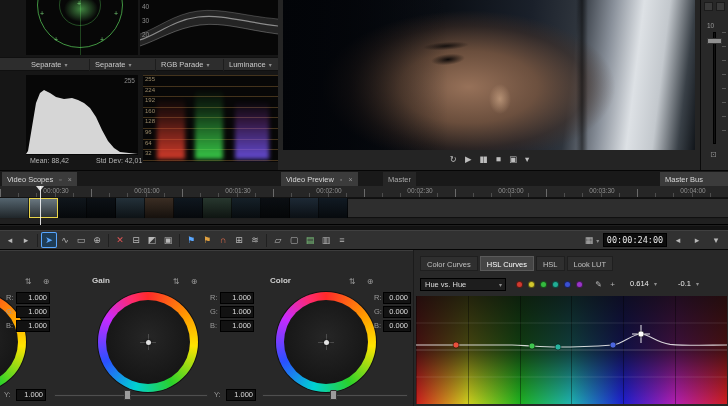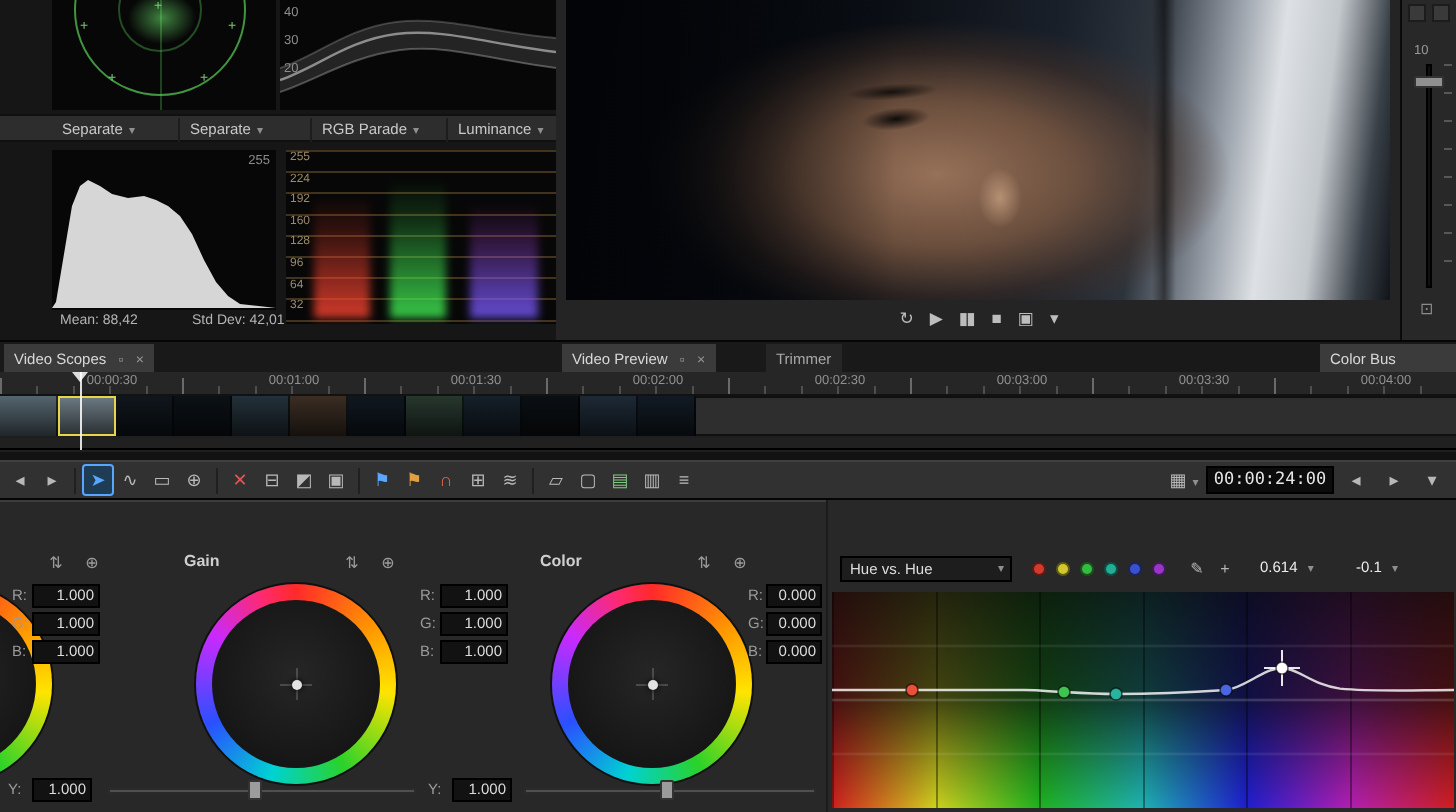--- a/index.html
+++ b/index.html
@@ -214,24 +214,24 @@
     <span>Video Scopes</span>
     <span class="tab-ico">▫</span>
     <span class="tab-ico">×</span>
   </div>
   <div class="tab" style="left:281px">
     <span>Video Preview</span>
     <span class="tab-ico">▫</span>
     <span class="tab-ico">×</span>
   </div>
   <div class="tab inactive" style="left:383px">
-    <span>Trimmer</span>
+    <span>Master</span>
   </div>
   <div class="tab" style="left:660px;width:68px">
-    <span>Color Bus</span>
+    <span>Master Bus</span>
   </div>
 </div>
 
 <div id="ruler">
   <div class="ruler-ticks"></div>
   <div class="ruler-major"></div>
 <div class="ruler-label" style="left: 56px;">00:00:30</div>
     <div class="ruler-label" style="left: 147px;">00:01:00</div>
     <div class="ruler-label" style="left: 238px;">00:01:30</div>
     <div class="ruler-label" style="left: 329px;">00:02:00</div>
@@ -339,20 +339,26 @@
   <span class="y-box" style="left:16px">1.000</span>
   <div class="y-track" style="left:54px;width:154px"></div>
   <div class="y-handle" style="left:124px"></div>
   <span class="y-lab" style="left:214px">Y:</span>
   <span class="y-box" style="left:226px">1.000</span>
   <div class="y-track" style="left:262px;width:146px"></div>
   <div class="y-handle" style="left:330px"></div>
 </div>
 
 <div id="curves">
+  <div id="curve-tabs">
+    <span class="curve-tab">Color Curves</span>
+    <span class="curve-tab active">HSL Curves</span>
+    <span class="curve-tab">HSL</span>
+    <span class="curve-tab">Look LUT</span>
+  </div>
   <div id="mode-dd">
     <span>Hue vs. Hue</span>
     <span class="dd-caret">▾</span>
   </div>
   <div id="swatches">
       <span class="sw" style="background: rgb(210, 58, 46);"></span>
       <span class="sw" style="background: rgb(210, 200, 46);"></span>
       <span class="sw" style="background: rgb(53, 187, 63);"></span>
       <span class="sw" style="background: rgb(34, 174, 149);"></span>
       <span class="sw" style="background: rgb(58, 80, 210);"></span>

